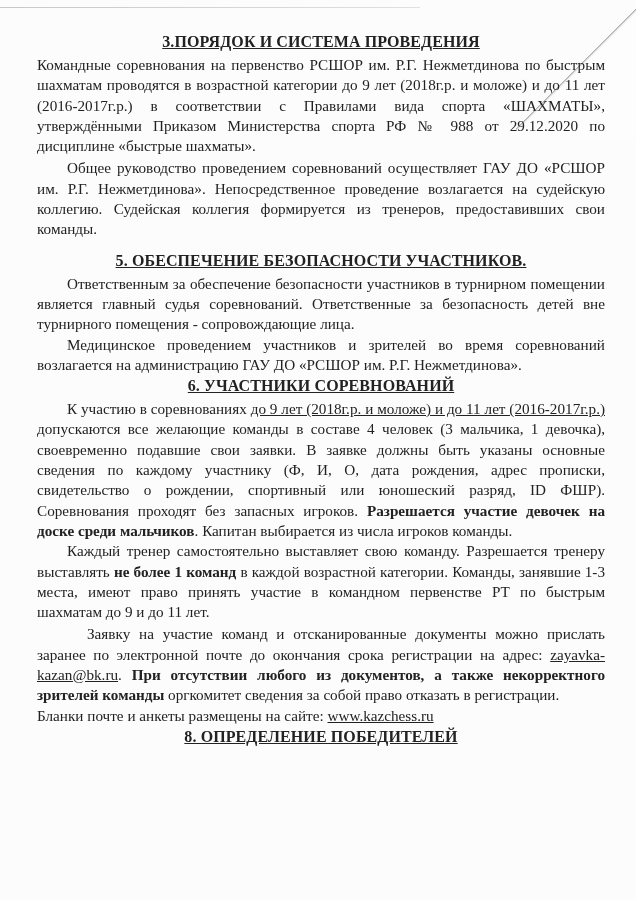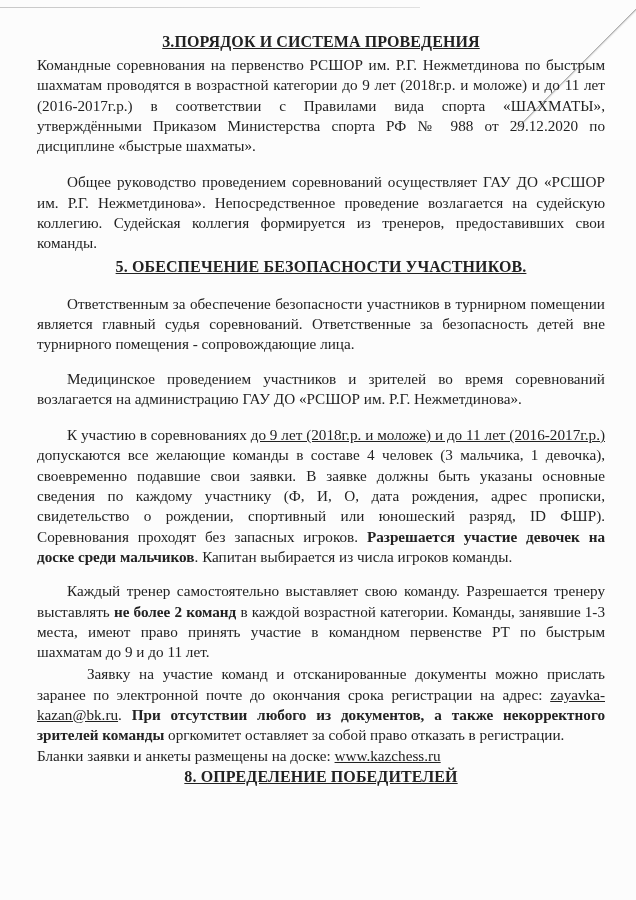--- a/index.html
+++ b/index.html
@@ -25,21 +25,21 @@
   }
   .content {
     position: absolute; left: 37px; top: 31px; width: 568px;
     font-size: 15.2px; line-height: 20.3px;
   }
   h2 {
     margin: 0; text-align: center; font-size: 16px; font-weight: bold;
     text-decoration: underline; line-height: 22px; letter-spacing: 0.1px;
   }
   p { margin: 0; text-align: justify; }
-  .ind { text-indent: 30px; margin-top: 14px; }
+  .ind { text-indent: 30px; }
   .ind2 { text-indent: 50px; }
   .u { text-decoration: underline; }
   b { font-weight: bold; }
   .gap { height: 2px; }
 </style>
 </head>
 <body>
 
 <div class="page">
   <div class="topline"></div>
@@ -47,29 +47,30 @@
 
   <div class="content">
 
     <h2>3.ПОРЯДОК И СИСТЕМА ПРОВЕДЕНИЯ</h2>
     <div class="gap"></div>
     <p>Командные соревнования на первенство РСШОР им. Р.Г. Нежметдинова по быстрым шахматам проводятся в возрастной категории до 9 лет (2018г.р. и моложе) и до 11 лет (2016-2017г.р.) в соответствии с Правилами вида спорта «ШАХМАТЫ», утверждёнными Приказом Министерства спорта РФ № 988 от 29.12.2020 по дисциплине «быстрые шахматы».</p>
 
     <div class="gap"></div>
     <p class="ind">Общее руководство проведением соревнований осуществляет ГАУ ДО «РСШОР им. Р.Г. Нежметдинова». Непосредственное проведение возлагается на судейскую коллегию. Судейская коллегия формируется из тренеров, предоставивших свои команды.</p>
 
-    <h2 style="margin-top:2px">5. ОБЕСПЕЧЕНИЕ БЕЗОПАСНОСТИ УЧАСТНИКОВ.</h2>
+    <h2 style="margin-top:10px">5. ОБЕСПЕЧЕНИЕ БЕЗОПАСНОСТИ УЧАСТНИКОВ.</h2>
     <div class="gap"></div>
     <p class="ind">Ответственным за обеспечение безопасности участников в турнирном помещении является главный судья соревнований. Ответственные за безопасность детей вне турнирного помещения - сопровождающие лица.</p>
     <p class="ind">Медицинское проведением участников и зрителей во время соревнований возлагается на администрацию ГАУ ДО «РСШОР им. Р.Г. Нежметдинова».</p>
 
+    <h2>6. УЧАСТНИКИ СОРЕВНОВАНИЙ</h2>
     <div class="gap"></div>
     <p class="ind"><span>К участию в соревнованиях </span><span class="u">до 9 лет (2018г.р. и моложе) и до 11 лет (2016-2017г.р.) </span><span>допускаются все желающие команды в составе 4 человек (3 мальчика, 1 девочка), своевременно подавшие свои заявки. В заявке должны быть указаны основные сведения по каждому участнику (Ф, И, О, дата рождения, адрес прописки, свидетельство о рождении, спортивный или юношеский разряд, ID ФШР). Соревнования проходят без запасных игроков. </span><b>Разрешается участие девочек на доске среди мальчиков</b><span>. Капитан выбирается из числа игроков команды.</span></p>
-    <p class="ind"><span>Каждый тренер самостоятельно выставляет свою команду. Разрешается тренеру выставлять </span><b>не более 2 команд</b><span> в каждой возрастной категории. Команды, занявшие 1-3 места, имеют право принять участие в командном первенстве РТ по быстрым шахматам до 9 и до 11 лет.</span></p>
+    <p class="ind"><span>Каждый тренер самостоятельно выставляет свою команду. Разрешается тренеру выставлять </span><b>не более 1 команд</b><span> в каждой возрастной категории. Команды, занявшие 1-3 места, имеют право принять участие в командном первенстве РТ по быстрым шахматам до 9 и до 11 лет.</span></p>
 
     <div class="gap"></div>
-    <p class="ind2"><span>Заявку на участие команд и отсканированные документы можно прислать заранее по электронной почте до окончания срока регистрации на адрес: </span><span class="u">zayavka-kazan@bk.ru</span><span>. </span><b>При отсутствии любого из документов, а также некорректного зрителей команды</b><span> оргкомитет оставляет за собой право отказать в регистрации.</span></p>
-    <p><span>Бланки заявки и анкеты размещены на доске: </span><span class="u">www.kazchess.ru</span></p>
+    <p class="ind2"><span>Заявку на участие команд и отсканированные документы можно прислать заранее по электронной почте до окончания срока регистрации на адрес: </span><span class="u">zayavka-kazan@bk.ru</span><span>. </span><b>При отсутствии любого из документов, а также некорректного зрителей команды</b><span> оргкомитет сведения за собой право отказать в регистрации.</span></p>
+    <p><span>Бланки почте и анкеты размещены на сайте: </span><span class="u">www.kazchess.ru</span></p>
 
     <h2>8. ОПРЕДЕЛЕНИЕ ПОБЕДИТЕЛЕЙ</h2>
 
   </div>
 </div>
 
 </body></html>

